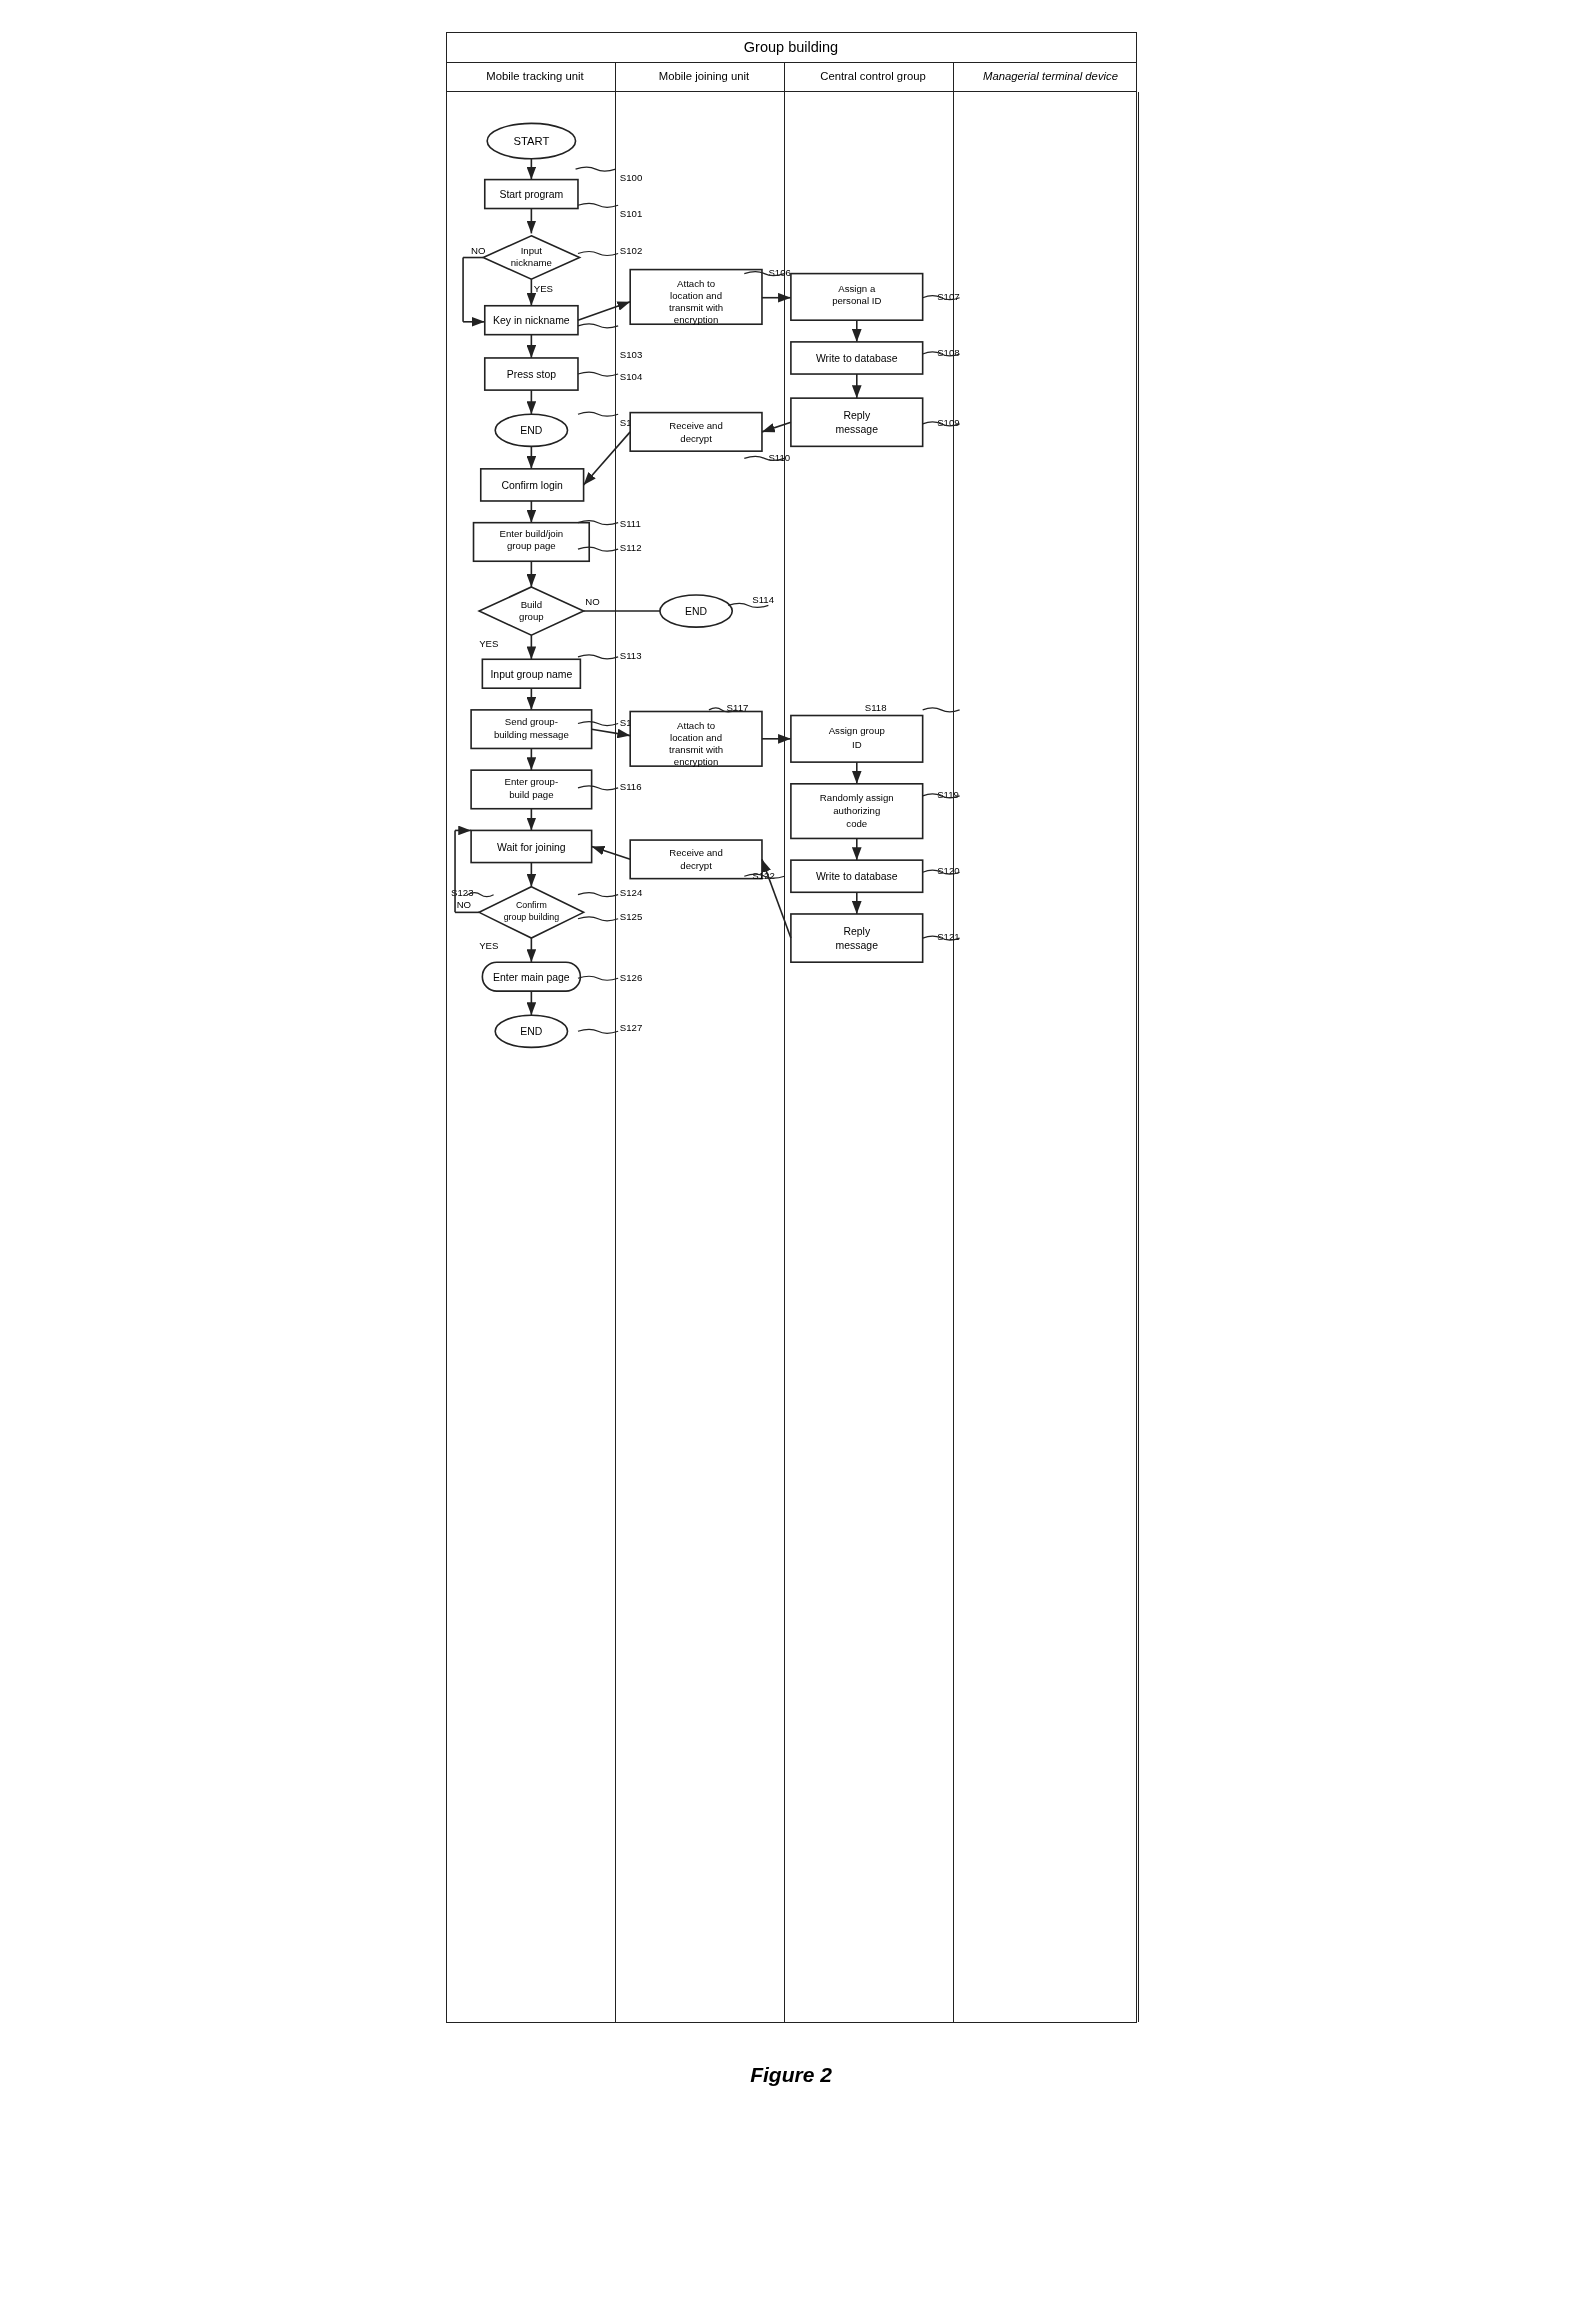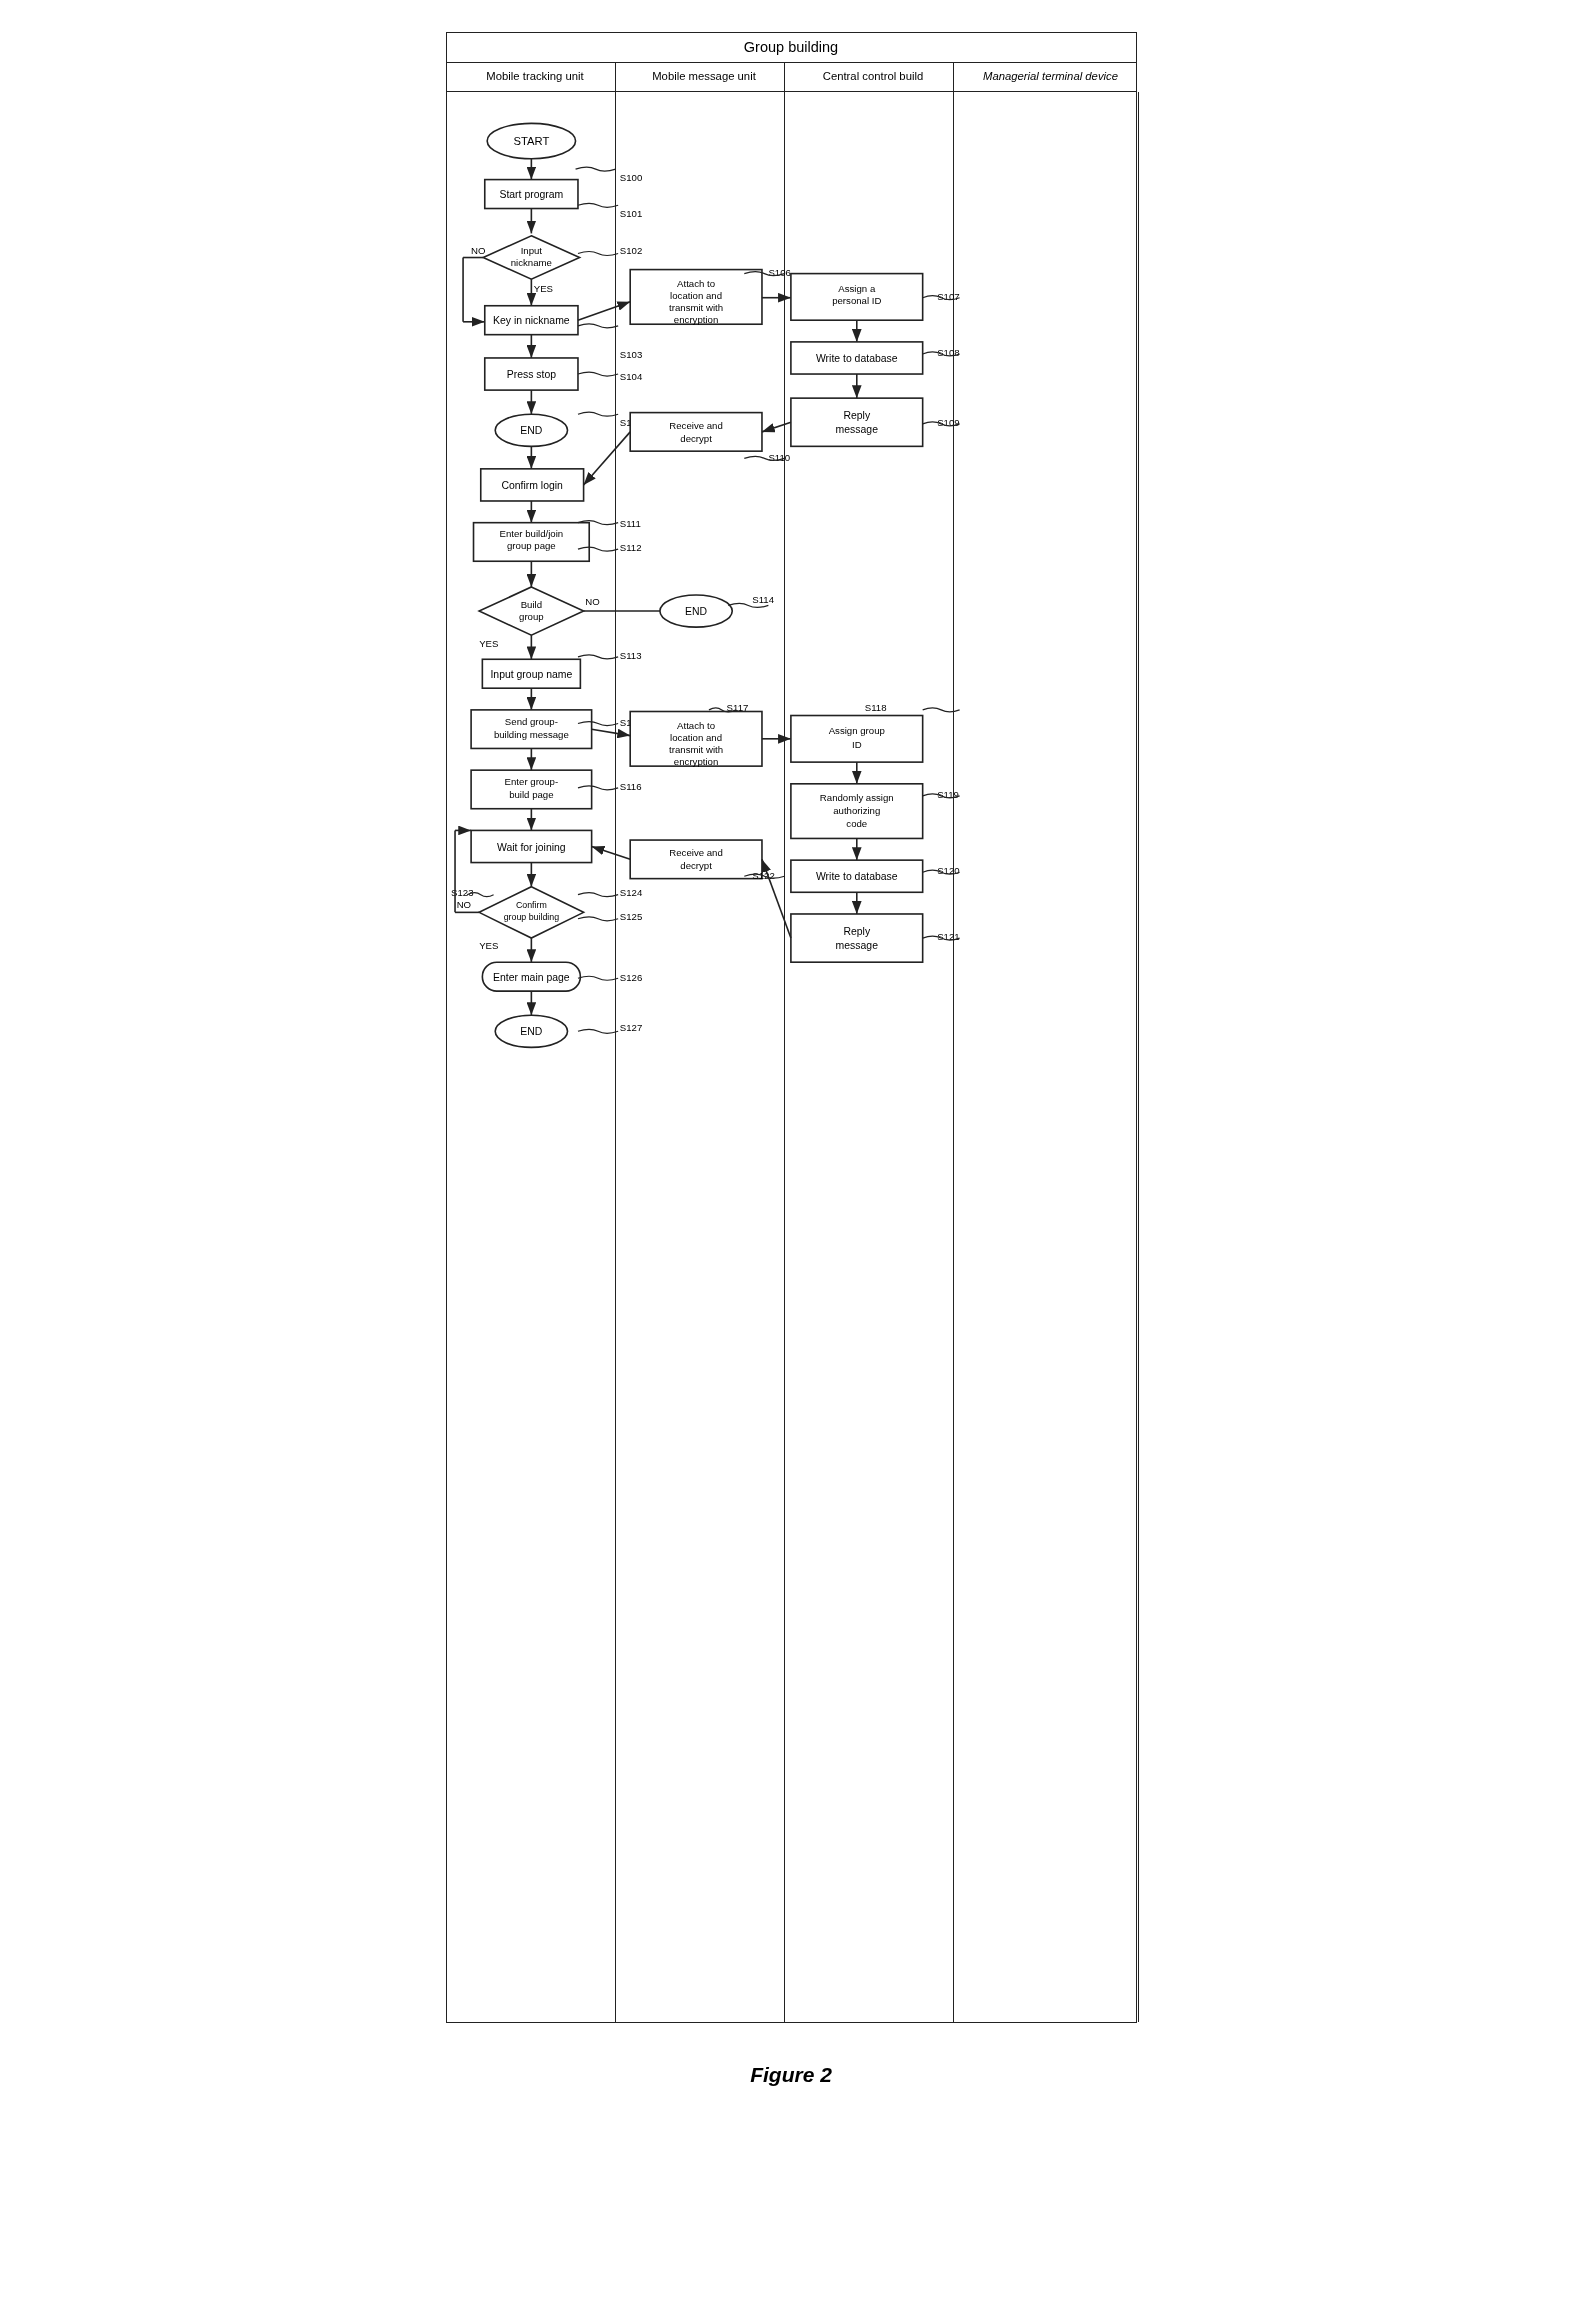--- a/index.html
+++ b/index.html
@@ -74,22 +74,22 @@
 
     
   </style>
 </head>
 <body>
 
 <div class="diagram-wrapper">
   <div class="diagram-title">Group building</div>
   <div class="columns-header">
     <div class="col-header">Mobile tracking unit</div>
-    <div class="col-header">Mobile message unit</div>
-    <div class="col-header">Central control build</div>
+    <div class="col-header">Mobile joining unit</div>
+    <div class="col-header">Central control group</div>
     <div class="col-header">Managerial terminal device</div>
   </div>
   <div class="columns-body">
     <div class="col-lane"></div>
     <div class="col-lane"></div>
     <div class="col-lane"></div>
     <div class="col-lane"></div>
 
     <svg class="flowchart-svg" viewBox="0 0 860 2400" xmlns="http://www.w3.org/2000/svg">
       <defs>

